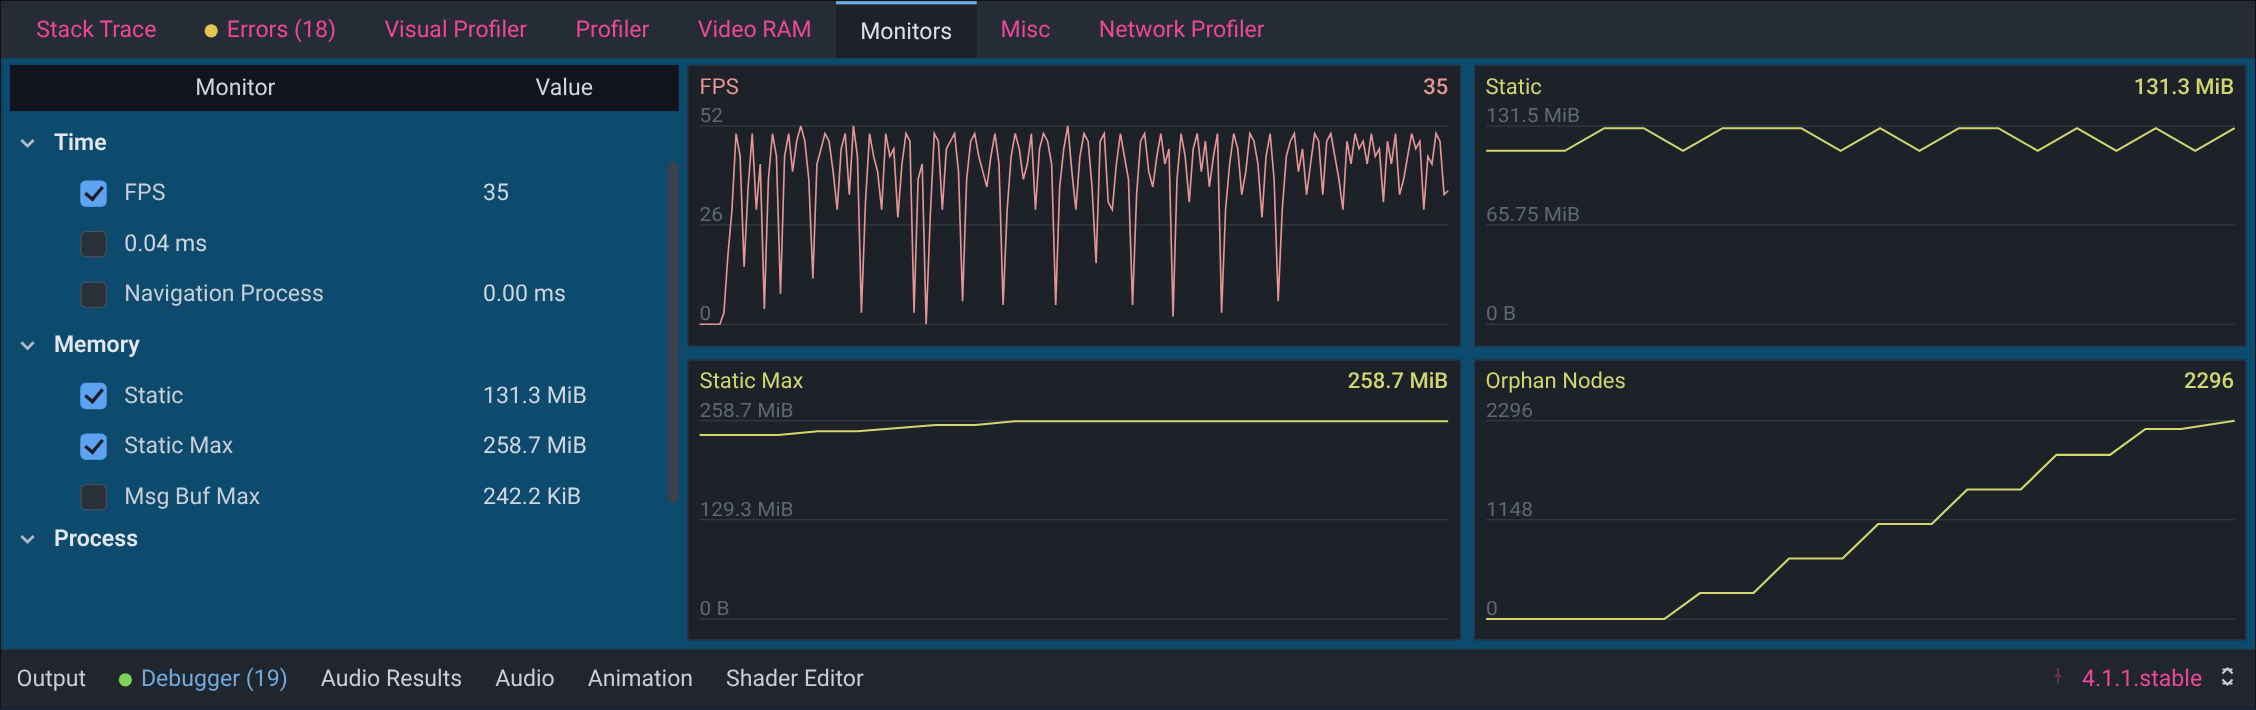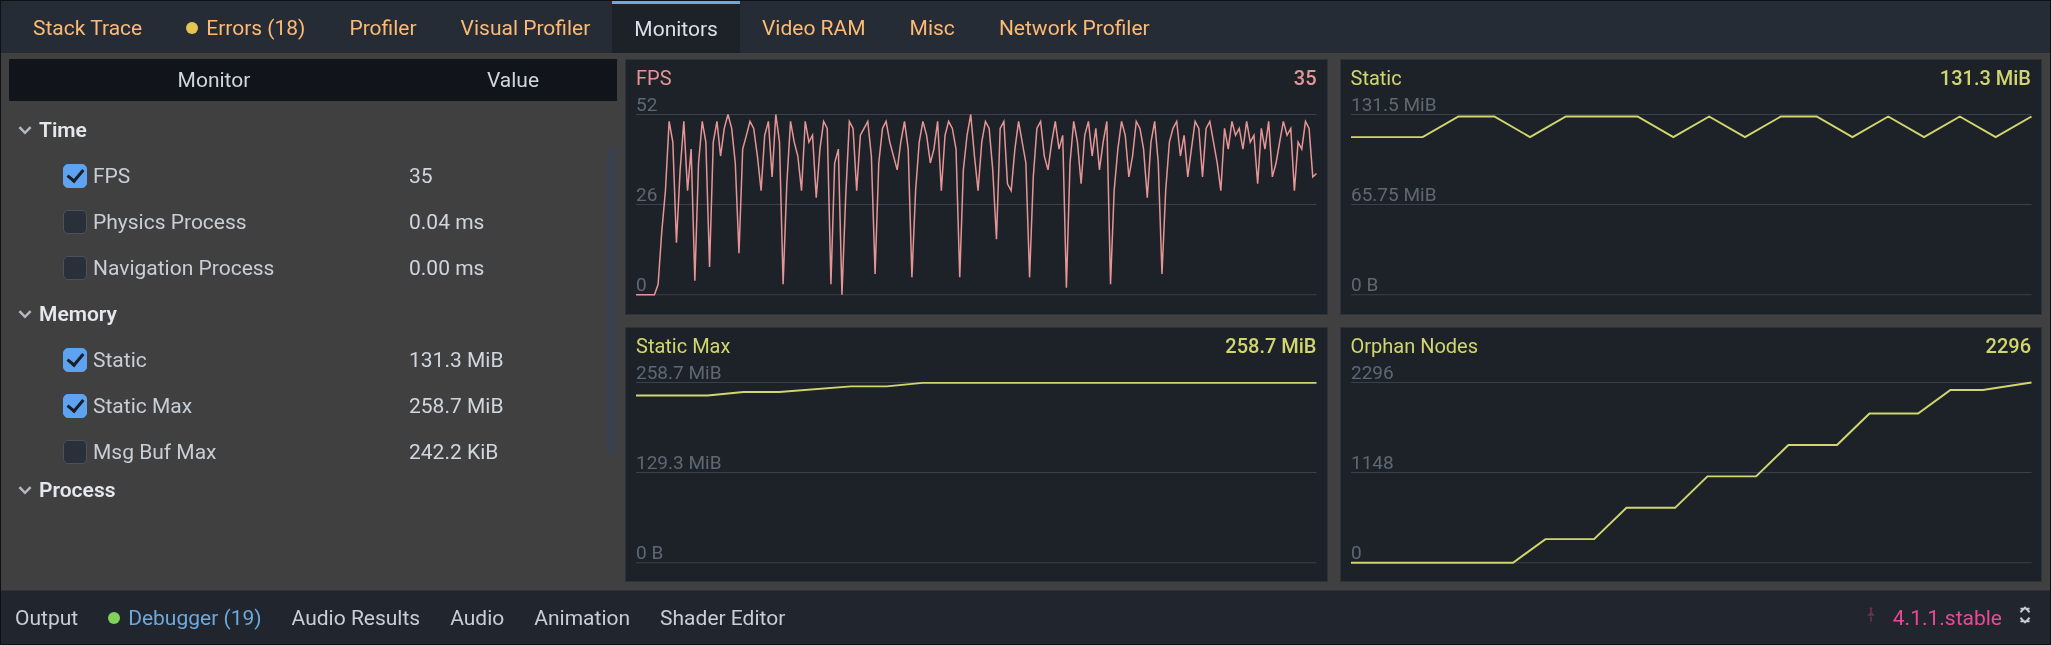--- a/index.html
+++ b/index.html
@@ -22,21 +22,21 @@
   .top-tabs {
     display: flex;
     align-items: stretch;
     height: 52px;
     background: #262c35;
     padding-left: 10px;
   }
   .top-tab {
     display: flex; align-items: center;
     padding: 0 22px;
-    color: #fdba74;
+    color: #ec4899;
     cursor: pointer;
     border-top: 2px solid transparent;
     gap: 8px;
   }
   .top-tab.active {
     color: #d9e0e8;
     background: #1d2229;
     border-top: 3px solid #6fa8dc;
   }
   .dot-warn {
@@ -44,21 +44,21 @@
     background: #e6c454;
     border-radius: 50%;
     display: inline-block;
   }
   
   .main {
     flex: 1 1 auto;
     display: flex;
     gap: 8px;
     padding: 6px 8px 0 8px;
-    background: #404040;
+    background: #0c4a6e;
     overflow: hidden;
   }
   
   .mon-list {
     width: 608px;
     display: flex; flex-direction: column;
     position: relative;
   }
   .mon-header {
     display: flex;
@@ -73,21 +73,21 @@
     flex: 1;
     overflow: hidden;
     position: relative;
     padding-top: 6px;
   }
   .group-row, .item-row {
     display: flex;
     align-items: center;
     height: 46px;
     padding-left: 8px;
-    gap: 6px;
+    gap: 16px;
   }
   .group-row { font-weight: 600; color: #e4e8ee; }
   .item-row { padding-left: 44px; }
   .item-row .label { flex: 0 0 310px; }
   .item-row .value { flex: 1; color: #cfd6de; }
   .chev {
     width: 16px; height: 16px;
     display: inline-flex; align-items: center; justify-content: center;
     color: #b2b9c2;
   }
@@ -182,30 +182,30 @@
 
   <div class="top-tabs">
     <div class="top-tab">
         <span>Stack Trace</span>
       </div>
     <div class="top-tab">
       <span class="dot-warn"></span>
       <span>Errors (18)</span>
     </div>
     <div class="top-tab">
+        <span>Visual Profiler</span>
+      </div>
+    <div class="top-tab">
         <span>Profiler</span>
       </div>
     <div class="top-tab">
-        <span>Visual Profiler</span>
+        <span>Video RAM</span>
       </div>
     <div class="top-tab active">
         <span>Monitors</span>
-      </div>
-    <div class="top-tab">
-        <span>Video RAM</span>
       </div>
     <div class="top-tab">
         <span>Misc</span>
       </div>
     <div class="top-tab">
         <span>Network Profiler</span>
       </div>
   </div>
 
   <div class="main">
@@ -228,21 +228,20 @@
         </div>
         <div class="item-row">
           <span class="tree-line"></span>
           <span class="cb checked"></span>
           <span class="label">FPS</span>
           <span class="value">35</span>
         </div>
         <div class="item-row">
           <span class="tree-line"></span>
           <span class="cb"></span>
-          <span class="label">Physics Process</span>
           <span class="value">0.04 ms</span>
         </div>
         <div class="item-row">
           <span class="tree-line"></span>
           <span class="cb"></span>
           <span class="label">Navigation Process</span>
           <span class="value">0.00 ms</span>
         </div>
 
         <div class="group-row">

